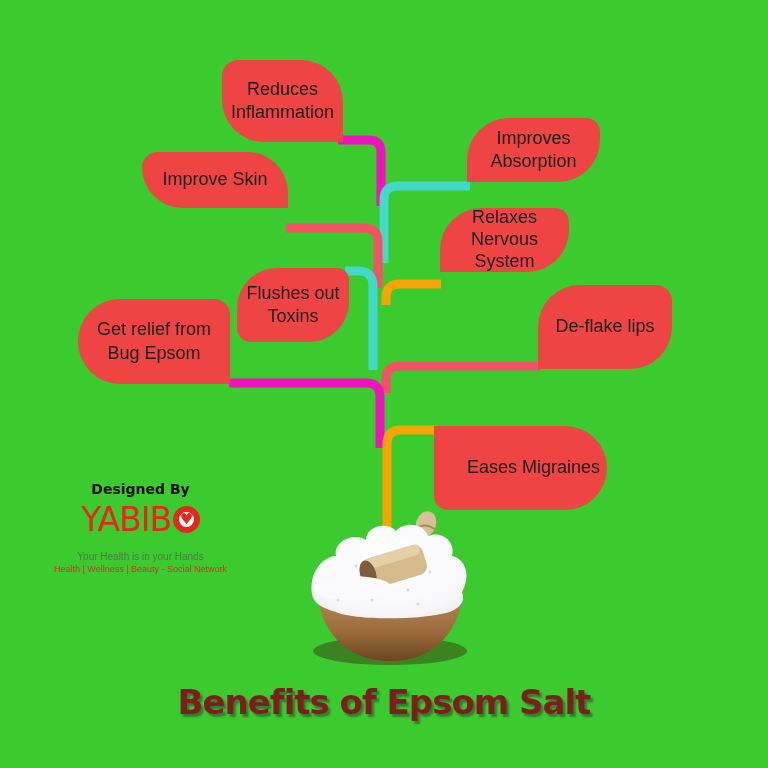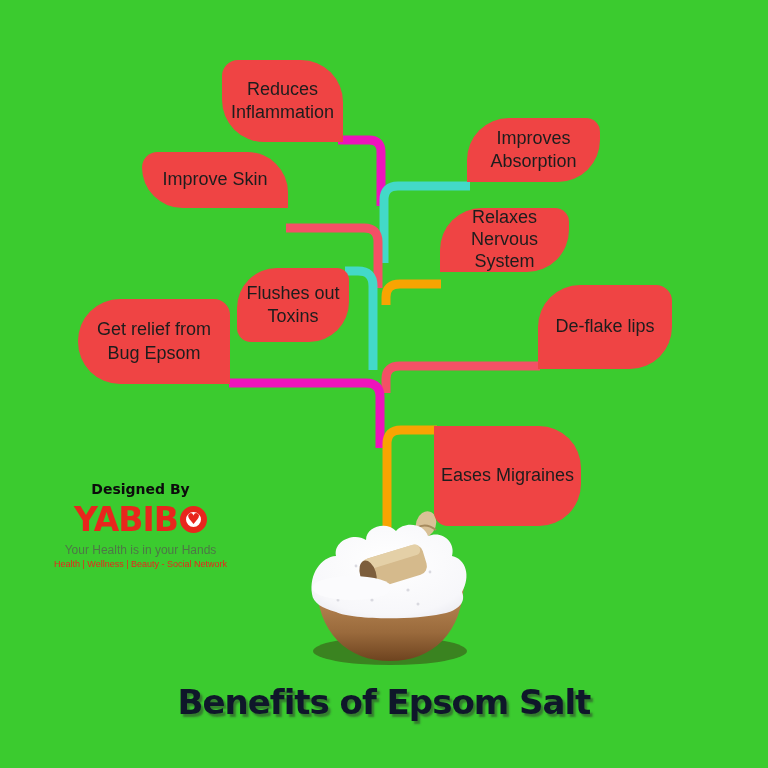--- a/index.html
+++ b/index.html
@@ -13,36 +13,36 @@
     text-align:center;font-size:18px;line-height:1.3;
     font-family:"Liberation Sans",sans-serif;
   }
   #b-reduces   {left:222px;top:60px; width:121px;height:82px;border-radius:16px 42px 0 42px;}
   #b-absorption{left:467px;top:118px;width:133px;height:64px;border-radius:42px 14px 42px 0;}
   #b-skin      {left:142px;top:152px;width:146px;height:56px;border-radius:16px 42px 0 42px;}
   #b-relaxes   {left:440px;top:208px;width:129px;height:64px;border-radius:42px 14px 42px 0;line-height:1.22;}
   #b-flushes   {left:237px;top:268px;width:112px;height:74px;border-radius:40px 12px 40px 14px;}
   #b-bugbites  {left:78px; top:299px;width:152px;height:85px;border-radius:42px 16px 0 42px;text-align:right;}
   #b-deflake   {left:538px;top:285px;width:134px;height:84px;border-radius:42px 16px 42px 0;}
-  #b-migraines {left:434px;top:426px;width:147px;height:100px;border-radius:0 42px 42px 14px;}
+  #b-migraines {left:434px;top:426px;width:147px;height:84px;border-radius:0 42px 42px 14px;padding-left:26px;}
 
   #title{
     position:absolute;left:0;right:0;top:682px;text-align:center;
     font-family:"DejaVu Sans",sans-serif;font-weight:bold;font-size:34px;
     letter-spacing:-1px;text-shadow:2.5px 3px 2px rgba(45,45,45,.5);
   }
 
   #credit{position:absolute;left:48px;top:481px;width:185px;text-align:center;}
   #designed-by{font-family:"DejaVu Sans",sans-serif;font-weight:bold;font-size:14px;color:#0c0c0c;}
   #brand{margin-top:3px;display:flex;align-items:center;justify-content:center;
-         font-family:"DejaVu Sans",sans-serif;font-weight:bold;font-size:33px;letter-spacing:-1px;}
+         font-family:"DejaVu Sans",sans-serif;font-weight:normal;font-size:33px;letter-spacing:-1px;}
   .brand-o{width:27px;height:27px;box-sizing:border-box;border:6px solid currentColor;border-radius:50%;
            background:#fff;display:inline-flex;align-items:center;justify-content:center;margin-left:2px;}
   .brand-o .heart{font-size:15px;line-height:1;letter-spacing:0;font-family:"DejaVu Sans",sans-serif;}
-  #tagline{margin-top:4px;font-size:12px;}
+  #tagline{margin-top:12px;font-size:10px;}
   #categories{margin-top:2px;font-size:9px;font-weight:normal;}
 </style>
 </head>
 <body style="background: rgb(59, 203, 47);">
 
 <div id="stage" style="background: rgb(59, 203, 47);">
 
   <svg id="wires" viewBox="0 0 768 768">
     <defs>
       <linearGradient id="bowlg" x1="0" y1="0" x2="0" y2="1">
@@ -135,15 +135,15 @@
     <div id="brand" style="color: rgb(232, 38, 29);">
       <span>YABIB</span>
       <span class="brand-o">
           <span class="heart">♥</span>
         </span>
     </div>
     <div id="tagline" style="color: rgb(78, 119, 71);">Your Health is in your Hands</div>
     <div id="categories" style="color: rgb(232, 38, 29);">Health | Wellness | Beauty - Social Network</div>
   </div>
 
-  <div id="title" style="color: #0f172a;">Benefits of Epsom Salt</div>
+  <div id="title" style="color: #7f1d1d;">Benefits of Epsom Salt</div>
 
 </div>
 
 </body></html>

